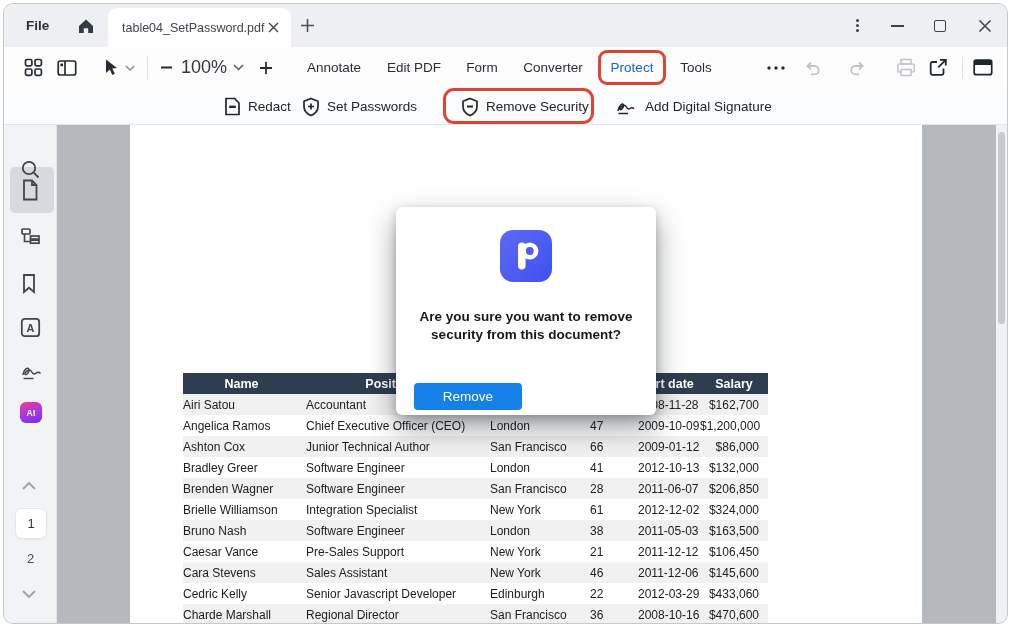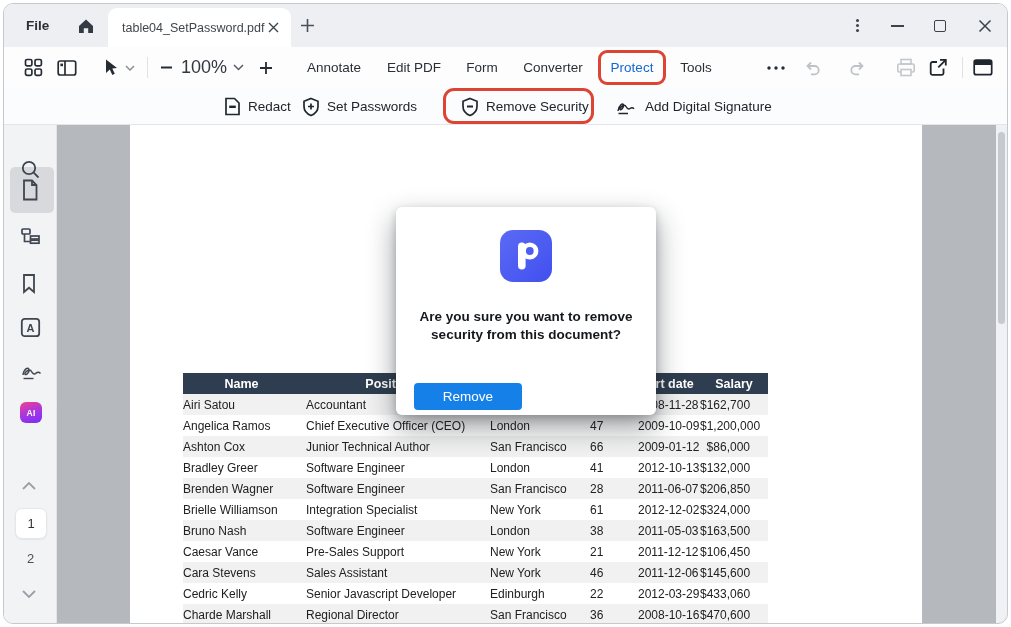--- a/index.html
+++ b/index.html
@@ -67,21 +67,21 @@
                font-size:17.5px; font-weight:500; color:#1c1c1e; letter-spacing:.2px; }
   .etable { position:absolute; left:53px; top:248px; width:585px; font-size:12px; color:#212121;
             border-bottom:5px solid #7f1d1d; }
   .thead { display:flex; height:21px; background:#2e3d4f; color:#fff; font-weight:bold; font-size:12.5px; }
   .thead .tcell { display:flex; align-items:center; justify-content:center; }
   .trow { display:flex; height:21px; background:#fff; align-items:center; }
   .trow.odd { background:#f1f1f1; }
   .tcell { overflow:hidden; white-space:nowrap; }
   .c0 { width:117px; } .c1 { width:180px; padding-left:6px; }
   .c2 { width:103px; padding-left:10px; } .c3 { width:47px; padding-left:7px; }
-  .c4 { width:70px; padding-left:8px; } .c5 { width:68px; padding-right:18px; text-align:right; }
+  .c4 { width:70px; padding-left:8px; } .c5 { width:68px; padding-right:9px; text-align:right; }
   .thead .c0,.thead .c1,.thead .c2,.thead .c3,.thead .c4,.thead .c5 { padding:0; text-align:center; }
 
   
   .dialog { position:absolute; left:392px; top:203px; width:260px; height:208px; background:#fff;
             border-radius:6px; z-index:30;
             box-shadow:0 12px 28px rgba(25,30,38,.45), 0 3px 8px rgba(0,0,0,.18); }
   .dlg-logo { position:absolute; left:104px; top:23px; width:52px; height:52px; }
   .dlg-msg { position:absolute; left:20px; top:101px; width:220px; text-align:center;
              font-size:13.5px; font-weight:bold; color:#15181c; line-height:18px; }
   .dlg-btn { position:absolute; top:176px; width:108px; height:27px; border-radius:4px;

